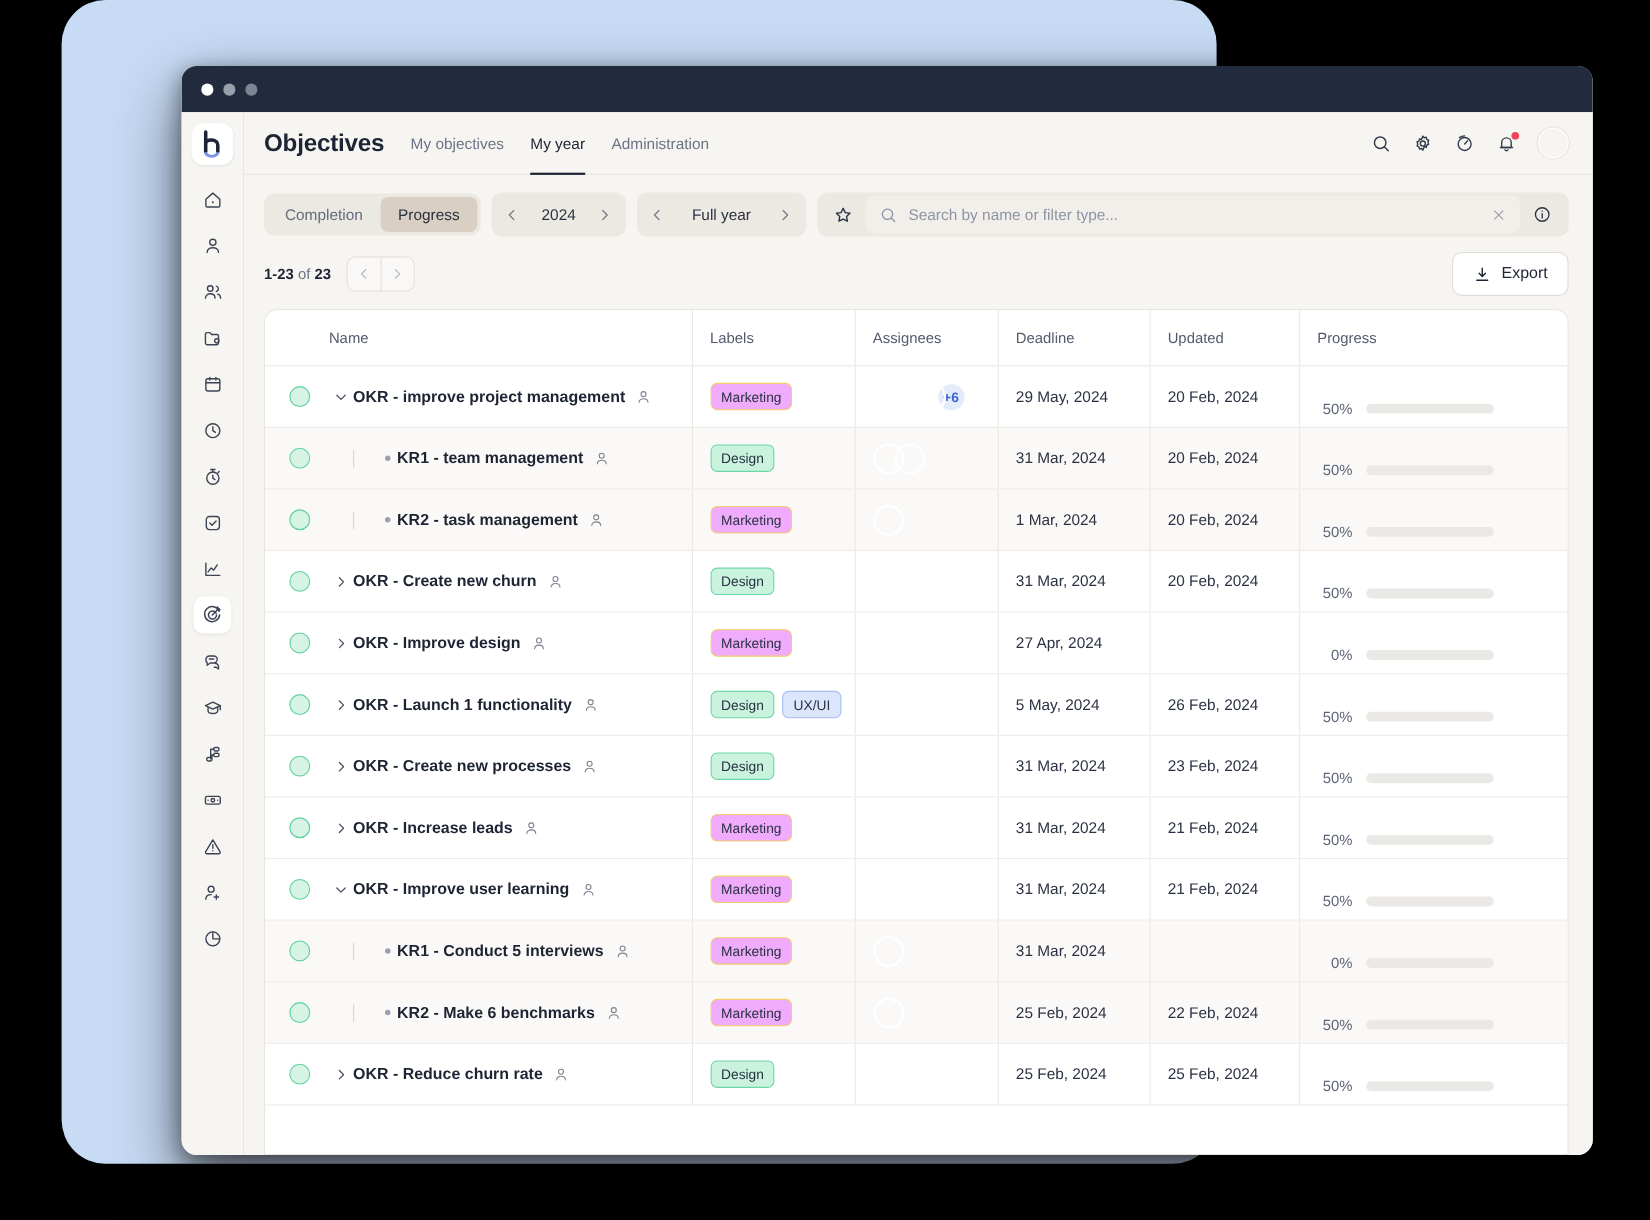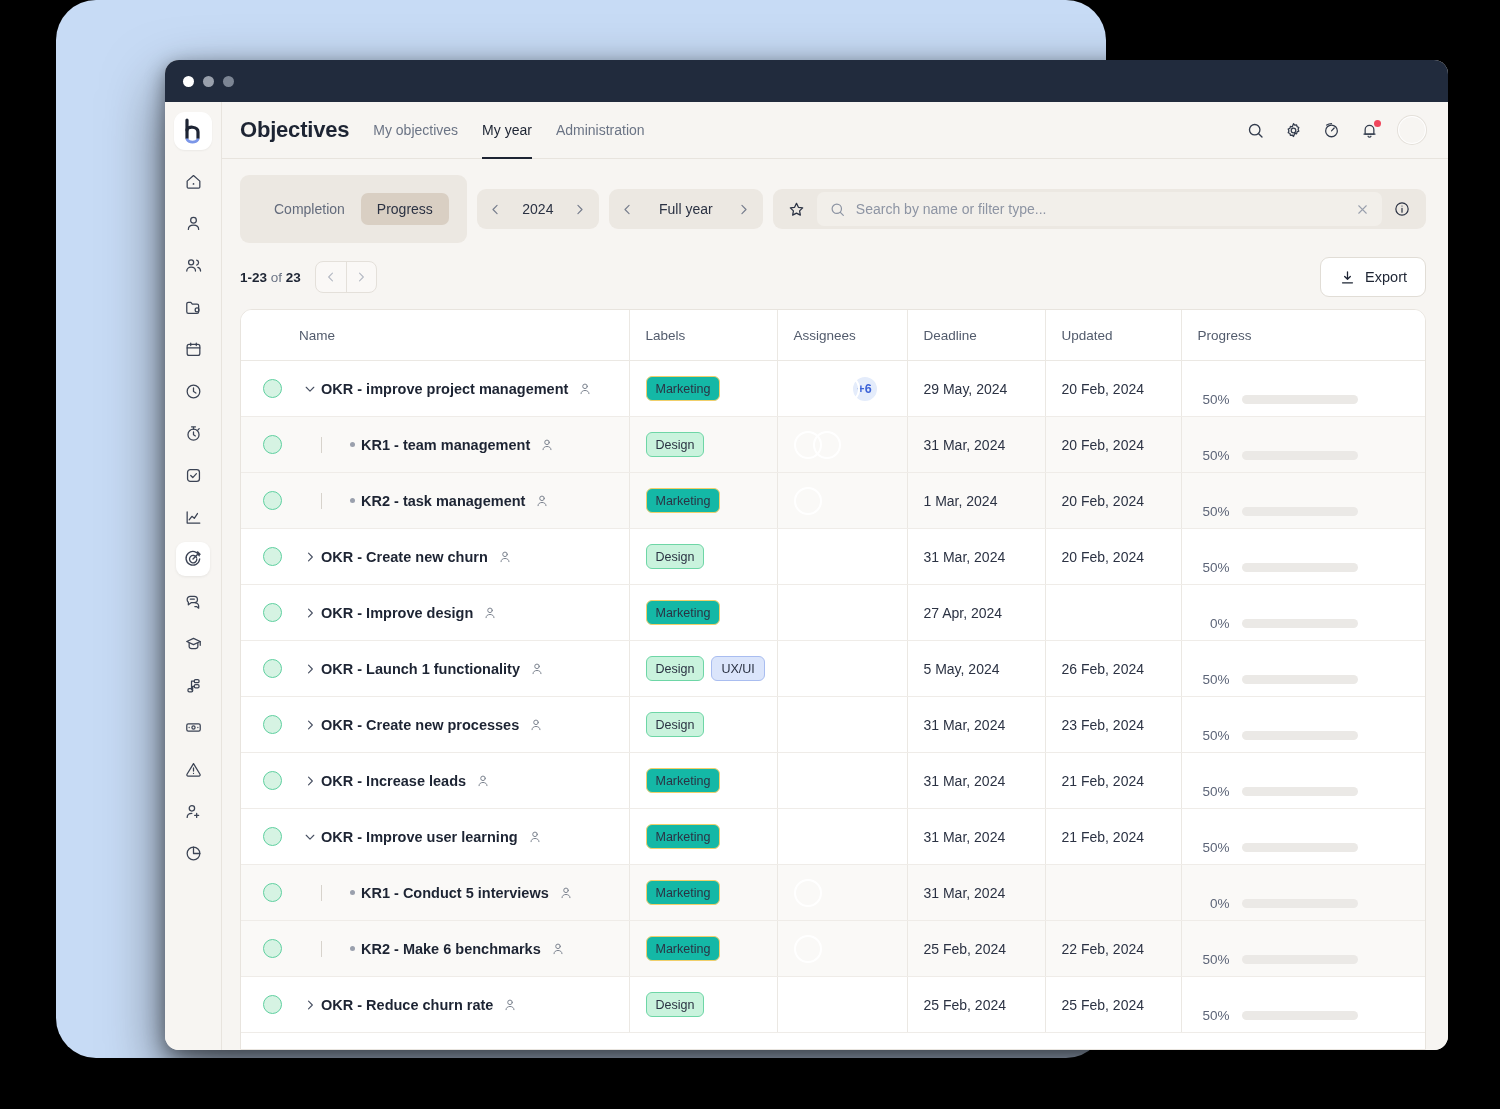--- a/index.html
+++ b/index.html
@@ -114,21 +114,21 @@
     box-shadow: 0 0 0 1px #e4e0da;
   }
 
   
   #toolbar {
     display: flex; align-items: center; gap: 10px;
     padding: 16px 22px 0 18px;
     flex: none;
   }
   .seg-group {
-    display: flex; background: #ece8e2; border-radius: 9px; padding: 18px; align-items: flex-end;
+    display: flex; background: #ece8e2; border-radius: 9px; padding: 3px; align-items: flex-end;
   }
   .seg {
     padding: 8px 16px; font-size: 14px; color: #5d6büü;
     color: #636b7c; border-radius: 7px; cursor: pointer; white-space: nowrap;
   }
   .seg.active { background: #d9cfc3; color: #2b3243; font-weight: 500; }
   .pager-box {
     display: flex; align-items: center; background: #ece8e2;
     border-radius: 9px; height: 40px; padding: 0 6px; gap: 2px;
   }
@@ -251,21 +251,21 @@
     white-space: nowrap; margin-right: 9px;
   }
   .person-icon { color: #7c838f; display: flex; flex: none; }
 
   .chip {
     display: inline-flex; align-items: center;
     height: 25px; padding: 0 9px; border-radius: 6px;
     font-size: 12.5px; color: #2b3243; margin-right: 7px;
     white-space: nowrap;
   }
-  .chip.marketing { background: #14b8a6; border: 1px solid #f0cf6a; }
+  .chip.marketing { background: #f0abfc; border: 1px solid #f0cf6a; }
   .chip.design    { background: #c9f3dd; border: 1px solid #6ed6a6; }
   .chip.uxui      { background: #dbe5fb; border: 1px solid #a9bdf0; }
 
   .avatars { display: flex; align-items: center; }
   .av {
     width: 28px; height: 28px; border-radius: 50%;
     border: 2px solid #ffffff; overflow: hidden; flex: none;
     margin-left: -9px; position: relative;
   }
   .av:first-child { margin-left: 0; }

